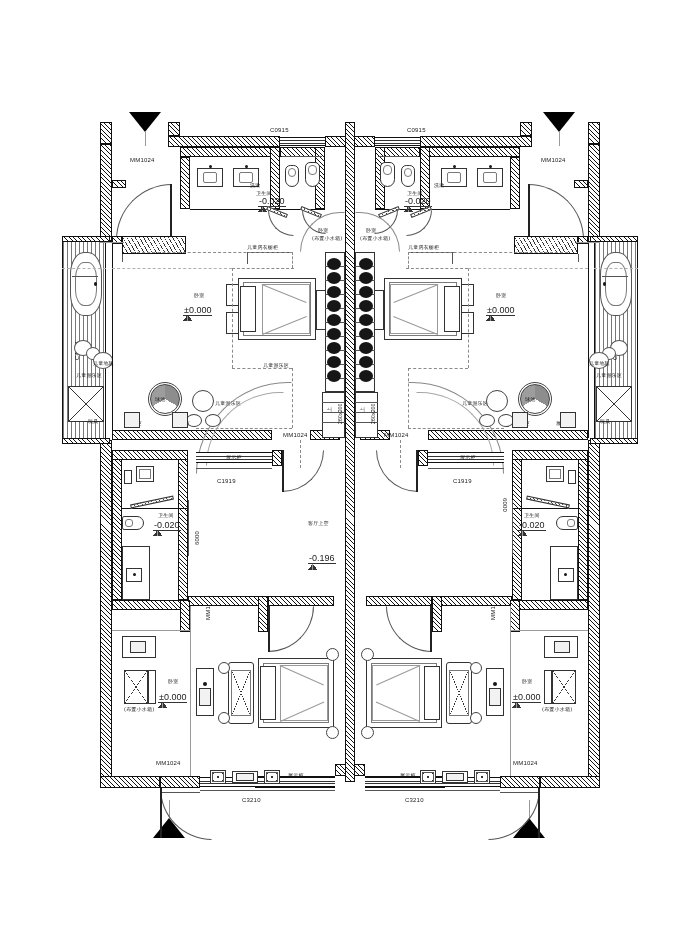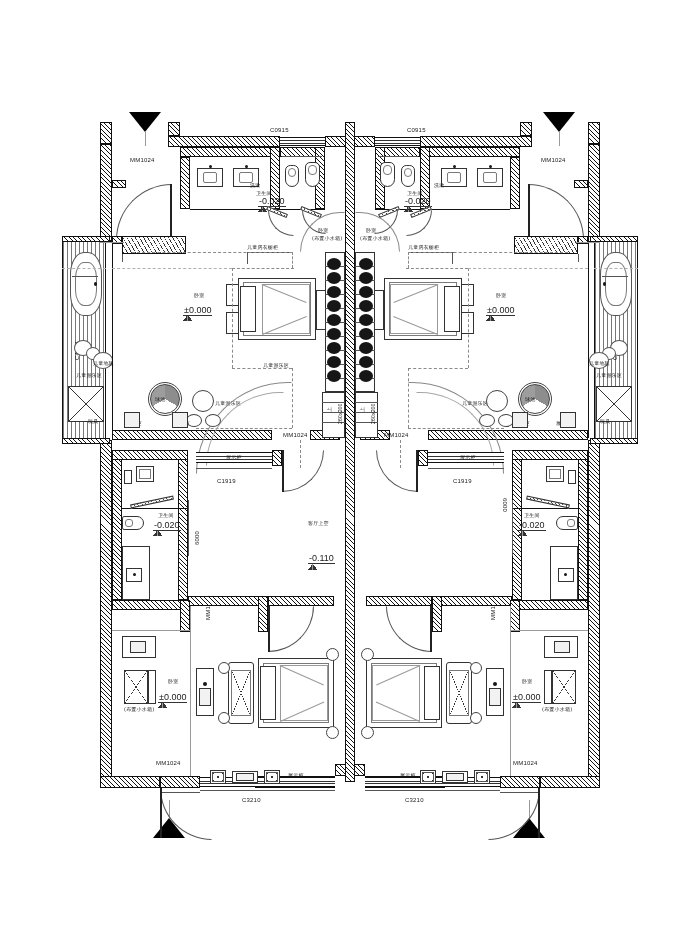--- a/index.html
+++ b/index.html
@@ -465,21 +465,21 @@
   <div class="t s6 rot90" style="left:194px;top:545px;">6000</div>
   <div class="vl thin" style="left:188px;top:500px;height:56px;"></div>
   <div class="t s6 rot90b" style="left:508px;top:498px;">6000</div>
   <div class="vl thin" style="left:512px;top:500px;height:56px;"></div>
 
   <div class="t s6 rot90" style="left:205px;top:620px;">MM1024</div>
   <div class="t s6 rot90" style="left:490px;top:620px;">MM1024</div>
 
   <div class="t cjk5" style="left:308px;top:520px;">客厅上空</div>
   <div class="elev s9" style="left:308px;top:553px;">
-    <span class="num">-0.110</span>
+    <span class="num">-0.196</span>
   </div>
   <div class="elevtri" style="left:308px;top:564px;"></div>
 
   <div class="wall" style="left:188px;top:596px;width:80px;height:10px;"></div>
   <div class="wall" style="left:258px;top:596px;width:10px;height:36px;"></div>
   <div class="wall" style="left:432px;top:596px;width:80px;height:10px;"></div>
   <div class="wall" style="left:432px;top:596px;width:10px;height:36px;"></div>
   <div class="wall" style="left:268px;top:596px;width:66px;height:10px;"></div>
   <div class="wall" style="left:366px;top:596px;width:66px;height:10px;"></div>
 

